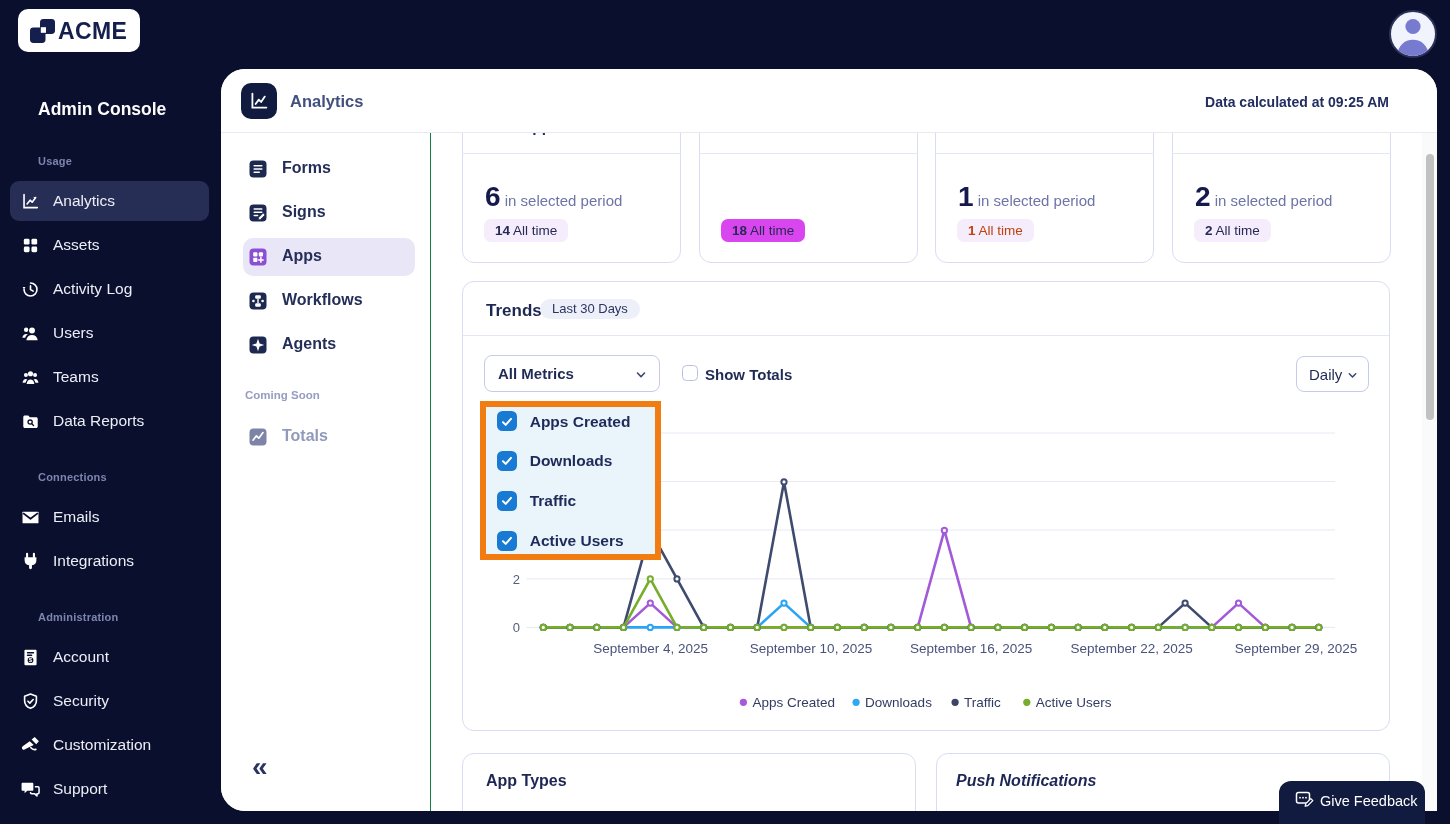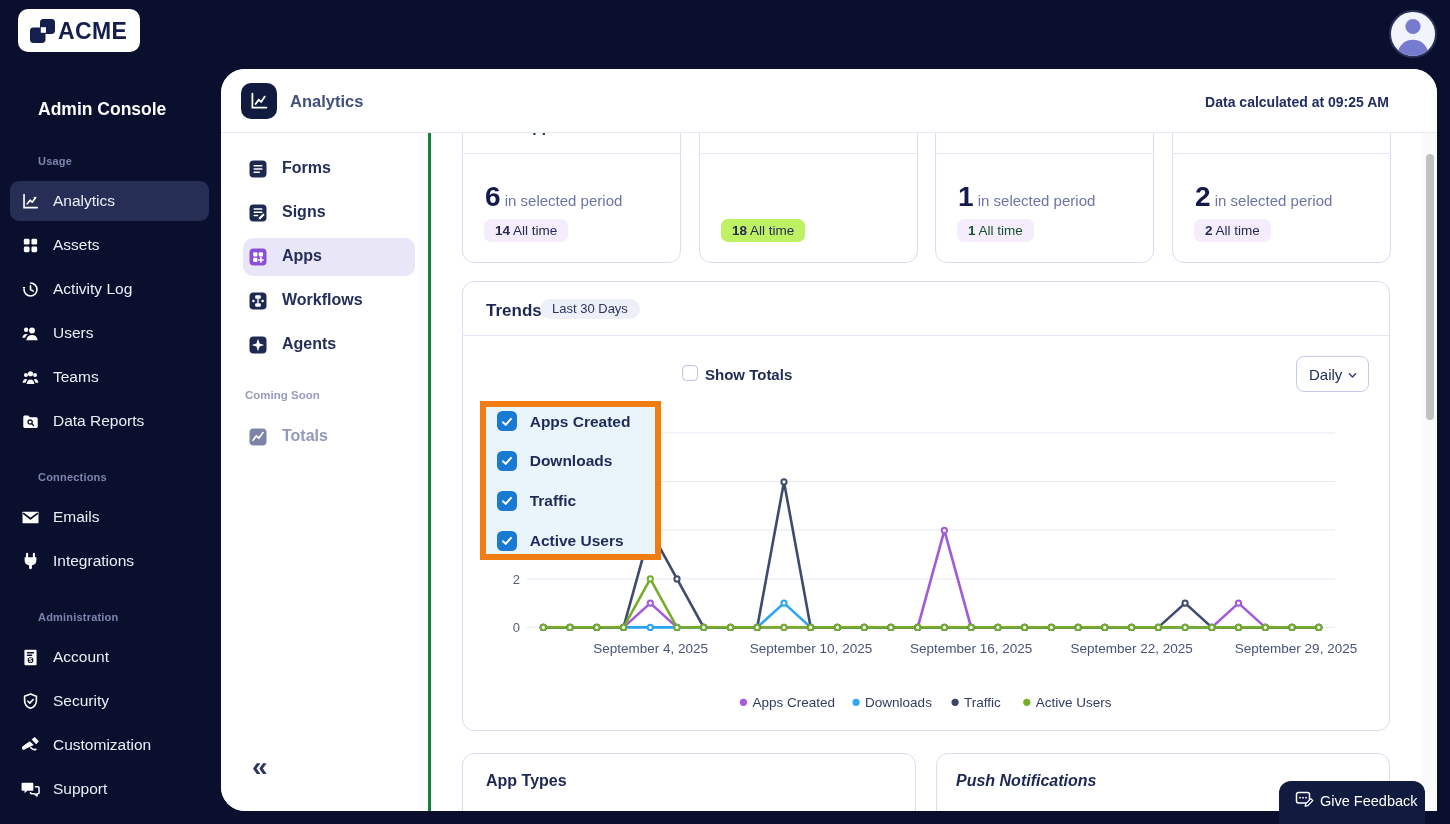--- a/index.html
+++ b/index.html
@@ -117,21 +117,21 @@
 <div class="abs" style="left:221px;top:69px;width:1216px;height:742px;background:#fff;border-radius:24px;overflow:hidden;">
 <div class="abs" style="left:0;top:0;width:1216px;height:64px;border-bottom:1px solid #e7eaf5;background:#fff;z-index:5;">
 <div class="abs" style="left:20px;top:14px;width:36px;height:36px;background:#111b3f;border-radius:10px;"></div>
 <svg class="abs" style="left:28px;top:22px;" width="20" height="20" viewBox="0 0 20 20">
         <path d="M3.4 2.6v14h14" stroke="#fff" stroke-width="1.8" fill="none" stroke-linecap="round"></path>
         <path d="M6.6 13l3.2-4.4 2.3 2.4 3.7-5.4" stroke="#fff" stroke-width="1.8" fill="none" stroke-linecap="round" stroke-linejoin="round"></path>
       </svg>
 <div class="abs" style="left:69px;top:23px;font-size:16.5px;font-weight:bold;color:#41507e;">Analytics</div>
 <div class="abs" style="right:48px;top:25px;font-size:14px;font-weight:bold;color:#232e60;">Data calculated at 09:25 AM</div>
 </div>
-<div class="abs" style="left:0;top:64px;width:210px;height:678px;border-right:3px solid #15803d;background:#fff;z-index:4;">
+<div class="abs" style="left:0;top:64px;width:210px;height:678px;border-right:1px solid #15803d;background:#fff;z-index:4;">
 <svg class="abs" style="left:28px;top:27px;" width="18" height="18" viewBox="0 0 18 18">
         <rect x="0.5" y="0.5" width="17" height="17" rx="4" fill="#1e2950"></rect>
         <path d="M5.2 5.8h7.6M5.2 9h7.6M5.2 12.2h5" stroke="#fff" stroke-width="1.6" stroke-linecap="round"></path>
       </svg>
 <div class="abs" style="left:61px;top:26px;font-size:16px;font-weight:bold;color:#242e58;">Forms</div>
 <svg class="abs" style="left:28px;top:71px;" width="18" height="18" viewBox="0 0 18 18">
         <rect x="0.5" y="0.5" width="17" height="17" rx="4" fill="#1e2950"></rect>
         <path d="M5.2 5h7.6M5.2 8.2h7.6M5.2 11.4h3.4" stroke="#fff" stroke-width="1.5" stroke-linecap="round"></path>
         <path d="M9.6 13.6l4.6-4.6 1.9 1.9-4.6 4.6-2.3.4z" fill="#fff" stroke="#1e2950" stroke-width="0.8"></path>
       </svg>
@@ -168,35 +168,41 @@
 <div class="abs" style="left:31px;top:618px;font-size:28px;font-weight:bold;color:#2b3563;">«</div>
 </div>
 <div class="abs" style="left:241px;top:29px;width:219px;height:165px;background:#fff;border:1px solid #d9ddf1;border-radius:12px;"></div>
 <div class="abs" style="left:241px;top:49px;width:219px;text-align:center;font-size:15.5px;font-weight:bold;color:#232e60;">Apps Created</div>
 <div class="abs" style="left:241px;top:84px;width:219px;border-top:1px solid #e3e6f3;"></div>
 <div class="abs" style="left:264px;top:112px;font-size:28px;font-weight:bold;color:#15194b;">6<span style="font-size:15px;font-weight:normal;color:#6d74a6;">&nbsp;in selected period</span></div>
 <div class="abs" style="left:263px;top:150px;height:23px;background:#f5ecfc;border-radius:7px;padding:0 11px;font-size:13.5px;color:#262a55;line-height:23px;"><b>14</b> All time</div>
 <div class="abs" style="left:478px;top:29px;width:219px;height:165px;background:#fff;border:1px solid #d9ddf1;border-radius:12px;"></div>
 <div class="abs" style="left:478px;top:49px;width:219px;text-align:center;font-size:15.5px;font-weight:bold;color:#232e60;">Downloads</div>
 <div class="abs" style="left:478px;top:84px;width:219px;border-top:1px solid #e3e6f3;"></div>
-<div class="abs" style="left:500px;top:150px;height:23px;background:#bef264;border-radius:7px;padding:0 11px;font-size:13.5px;color:#262a55;line-height:23px;"><b>18</b> All time</div>
+<div class="abs" style="left:500px;top:150px;height:23px;background:#d946ef;border-radius:7px;padding:0 11px;font-size:13.5px;color:#262a55;line-height:23px;"><b>18</b> All time</div>
 <div class="abs" style="left:714px;top:29px;width:219px;height:165px;background:#fff;border:1px solid #d9ddf1;border-radius:12px;"></div>
 <div class="abs" style="left:714px;top:49px;width:219px;text-align:center;font-size:15.5px;font-weight:bold;color:#232e60;">Traffic</div>
 <div class="abs" style="left:714px;top:84px;width:219px;border-top:1px solid #e3e6f3;"></div>
 <div class="abs" style="left:737px;top:112px;font-size:28px;font-weight:bold;color:#15194b;">1<span style="font-size:15px;font-weight:normal;color:#6d74a6;">&nbsp;in selected period</span></div>
-<div class="abs" style="left:736px;top:150px;height:23px;background:#f5ecfc;border-radius:7px;padding:0 11px;font-size:13.5px;color:#14532d;line-height:23px;"><b>1</b> All time</div>
+<div class="abs" style="left:736px;top:150px;height:23px;background:#f5ecfc;border-radius:7px;padding:0 11px;font-size:13.5px;color:#c2410c;line-height:23px;"><b>1</b> All time</div>
 <div class="abs" style="left:951px;top:29px;width:219px;height:165px;background:#fff;border:1px solid #d9ddf1;border-radius:12px;"></div>
 <div class="abs" style="left:951px;top:49px;width:219px;text-align:center;font-size:15.5px;font-weight:bold;color:#232e60;">Active Users</div>
 <div class="abs" style="left:951px;top:84px;width:219px;border-top:1px solid #e3e6f3;"></div>
 <div class="abs" style="left:974px;top:112px;font-size:28px;font-weight:bold;color:#15194b;">2<span style="font-size:15px;font-weight:normal;color:#6d74a6;">&nbsp;in selected period</span></div>
 <div class="abs" style="left:973px;top:150px;height:23px;background:#f5ecfc;border-radius:7px;padding:0 11px;font-size:13.5px;color:#262a55;line-height:23px;"><b>2</b> All time</div>
 <div class="abs" style="left:241px;top:212px;width:928px;height:450px;background:#fff;border:1px solid #d9ddf1;border-radius:12px;"></div>
 <div class="abs" style="left:265px;top:232px;font-size:17px;font-weight:bold;color:#1d2754;">Trends</div>
 <div class="abs" style="left:319px;top:230px;height:20px;background:#edeff9;border-radius:10px;padding:0 12px;font-size:13px;color:#2c3561;line-height:20px;">Last 30 Days</div>
 <div class="abs" style="left:242px;top:266px;width:926px;border-top:1px solid #e3e6f3;"></div>
+<div class="abs" style="left:263px;top:286px;width:176px;height:37px;border:1px solid #c5cbe9;border-radius:8px;">
+<div class="abs" style="left:13px;top:9px;font-size:15px;font-weight:bold;color:#1f2a55;">All Metrics</div>
+<svg class="abs" style="right:12px;top:13px;" width="12" height="12" viewBox="0 0 12 12">
+        <path d="M2.5 4l3.5 3.7L9.5 4" stroke="#3b466f" stroke-width="1.6" fill="none" stroke-linecap="round" stroke-linejoin="round"></path>
+      </svg>
+</div>
 <div class="abs" style="left:461px;top:296px;width:16px;height:16px;border:1.5px solid #b9c0e4;border-radius:4.5px;"></div>
 <div class="abs" style="left:484px;top:297px;font-size:15px;font-weight:bold;color:#1f2a55;">Show Totals</div>
 <div class="abs" style="left:1075px;top:287px;width:73px;height:36px;border:1px solid #c5cbe9;border-radius:8px;">
 <div class="abs" style="left:12px;top:9px;font-size:15px;color:#1f2a55;">Daily</div>
 <svg class="abs" style="right:10px;top:13px;" width="11" height="11" viewBox="0 0 12 12">
         <path d="M2.5 4l3.5 3.7L9.5 4" stroke="#3b466f" stroke-width="1.6" fill="none" stroke-linecap="round" stroke-linejoin="round"></path>
       </svg>
 </div>
 <svg class="abs" style="left:241px;top:212px;" width="928" height="450" viewBox="0 0 928 450">
       <line x1="64.5" y1="152.0" x2="873" y2="152.0" stroke="#e7e9f3" stroke-width="1"></line>

